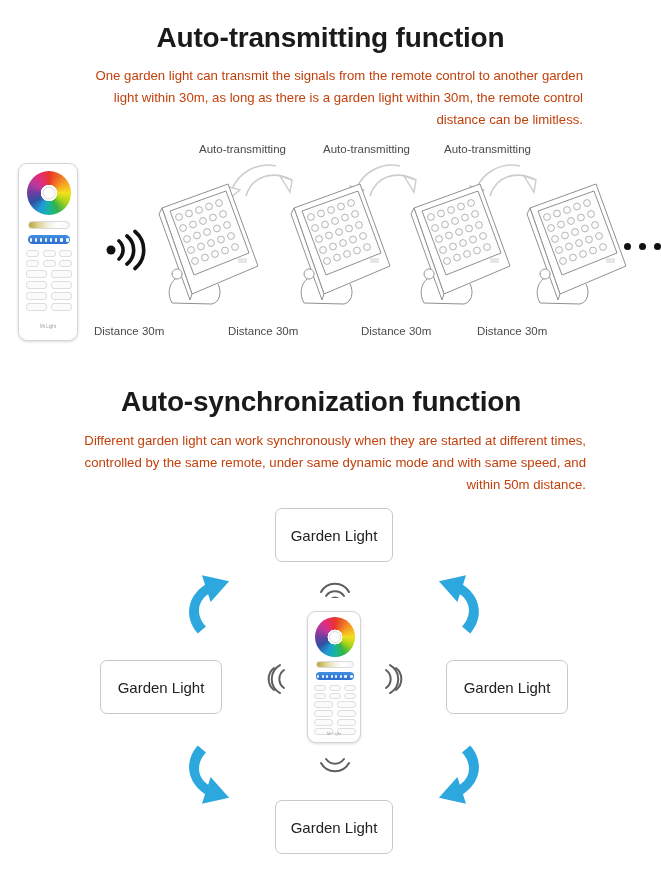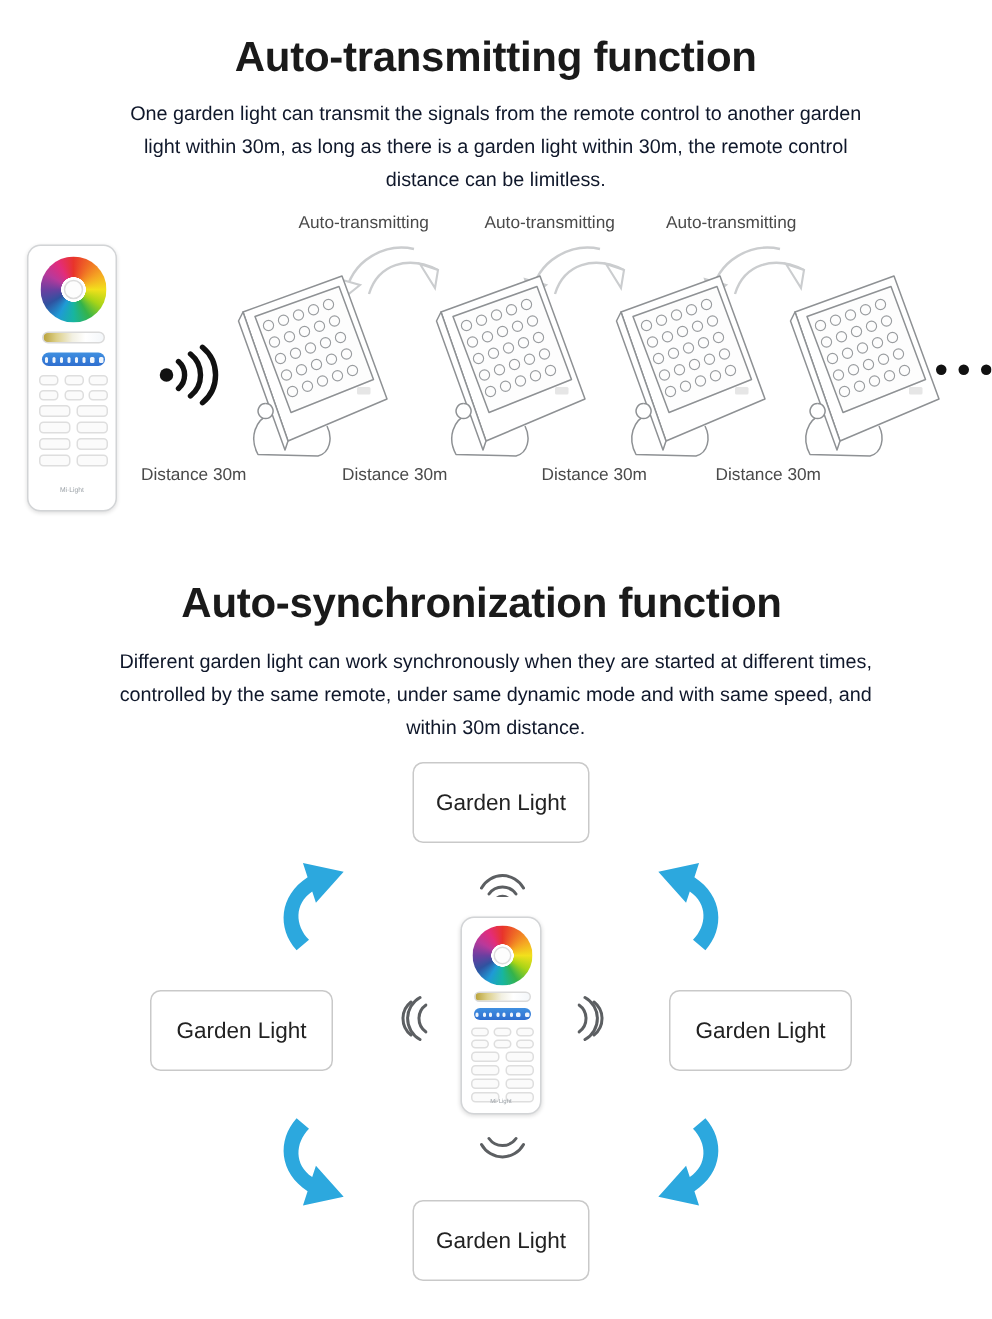--- a/index.html
+++ b/index.html
@@ -14,42 +14,42 @@
 
   
   .section-title {
     text-align: center;
     font-size: 28px;
     font-weight: bold;
     color: #1a1a1a;
     letter-spacing: -0.2px;
   }
   .section-desc {
-    text-align: center;
+    text-align: right;
     font-size: 13.2px;
     line-height: 22px;
-    color: #0f172a;
+    color: #c2410c;
   }
 
   
   #sec1-title { position:absolute; left:0; top:22px; width:661px; }
   #sec1-desc  { position:absolute; left:78px; top:65px; width:505px; }
 
   
   .xmit-label {
     position: absolute;
     font-size: 11.5px;
     color: #4a4a4a;
     white-space: nowrap;
   }
 
   
   .dist-label {
     position: absolute;
-    top: 311px;
+    top: 325px;
     font-size: 11.5px;
     color: #4a4a4a;
     white-space: nowrap;
   }
 
   
   .remote {
     position: absolute;
     background: #ffffff;
     border: 1px solid #d2d4d6;
@@ -391,21 +391,21 @@
     <span></span>
   </div>
 
   <div class="dist-label" style="left:94px;">Distance 30m</div>
   <div class="dist-label" style="left:228px;">Distance 30m</div>
   <div class="dist-label" style="left:361px;">Distance 30m</div>
   <div class="dist-label" style="left:477px;">Distance 30m</div>
 
   <h1 class="section-title" id="sec2-title">Auto-synchronization function</h1>
 
-  <p class="section-desc" id="sec2-desc">Different garden light can work synchronously when they are started at different times, controlled by the same remote, under same dynamic mode and with same speed, and within 30m distance.</p>
+  <p class="section-desc" id="sec2-desc">Different garden light can work synchronously when they are started at different times, controlled by the same remote, under same dynamic mode and with same speed, and within 50m distance.</p>
 
   <div class="gl-box" style="left:275px; top:508px; width:118px; height:54px;">
     <span>Garden Light</span>
   </div>
   <div class="gl-box" style="left:100px; top:660px; width:122px; height:54px;">
     <span>Garden Light</span>
   </div>
   <div class="gl-box" style="left:446px; top:660px; width:122px; height:54px;">
     <span>Garden Light</span>
   </div>

